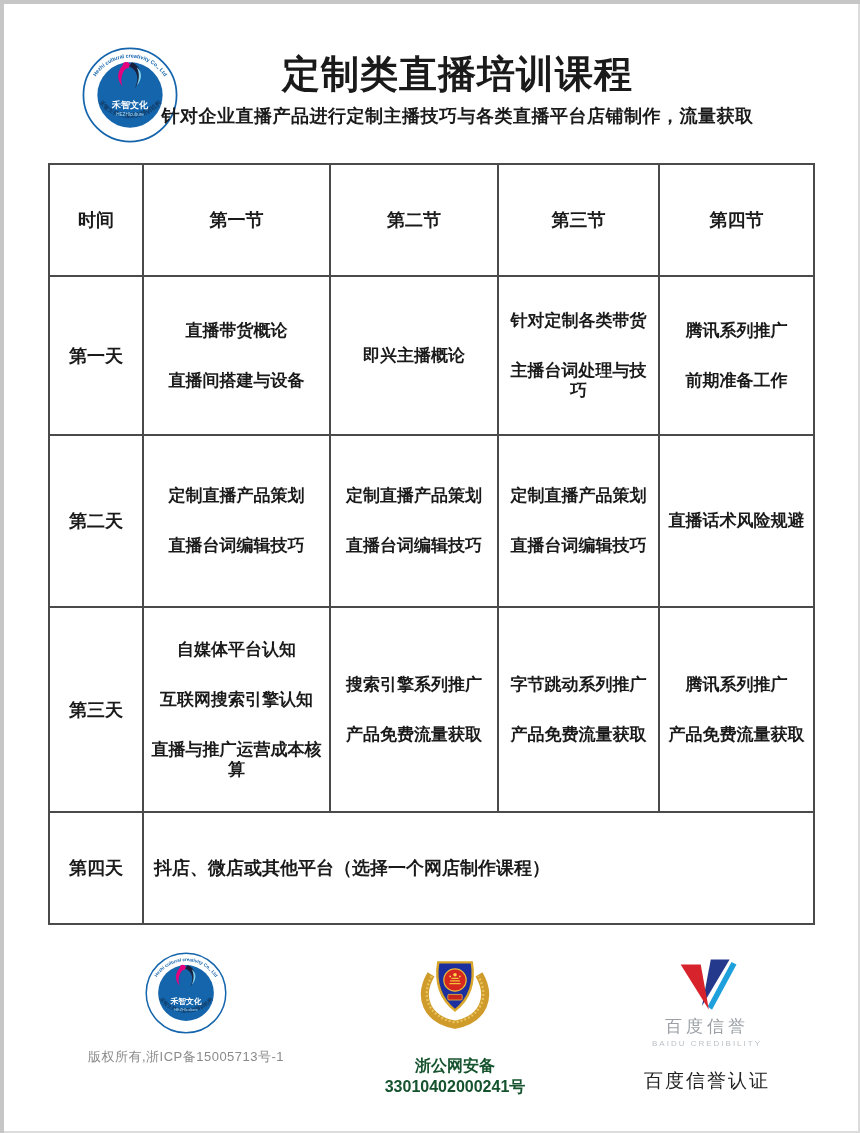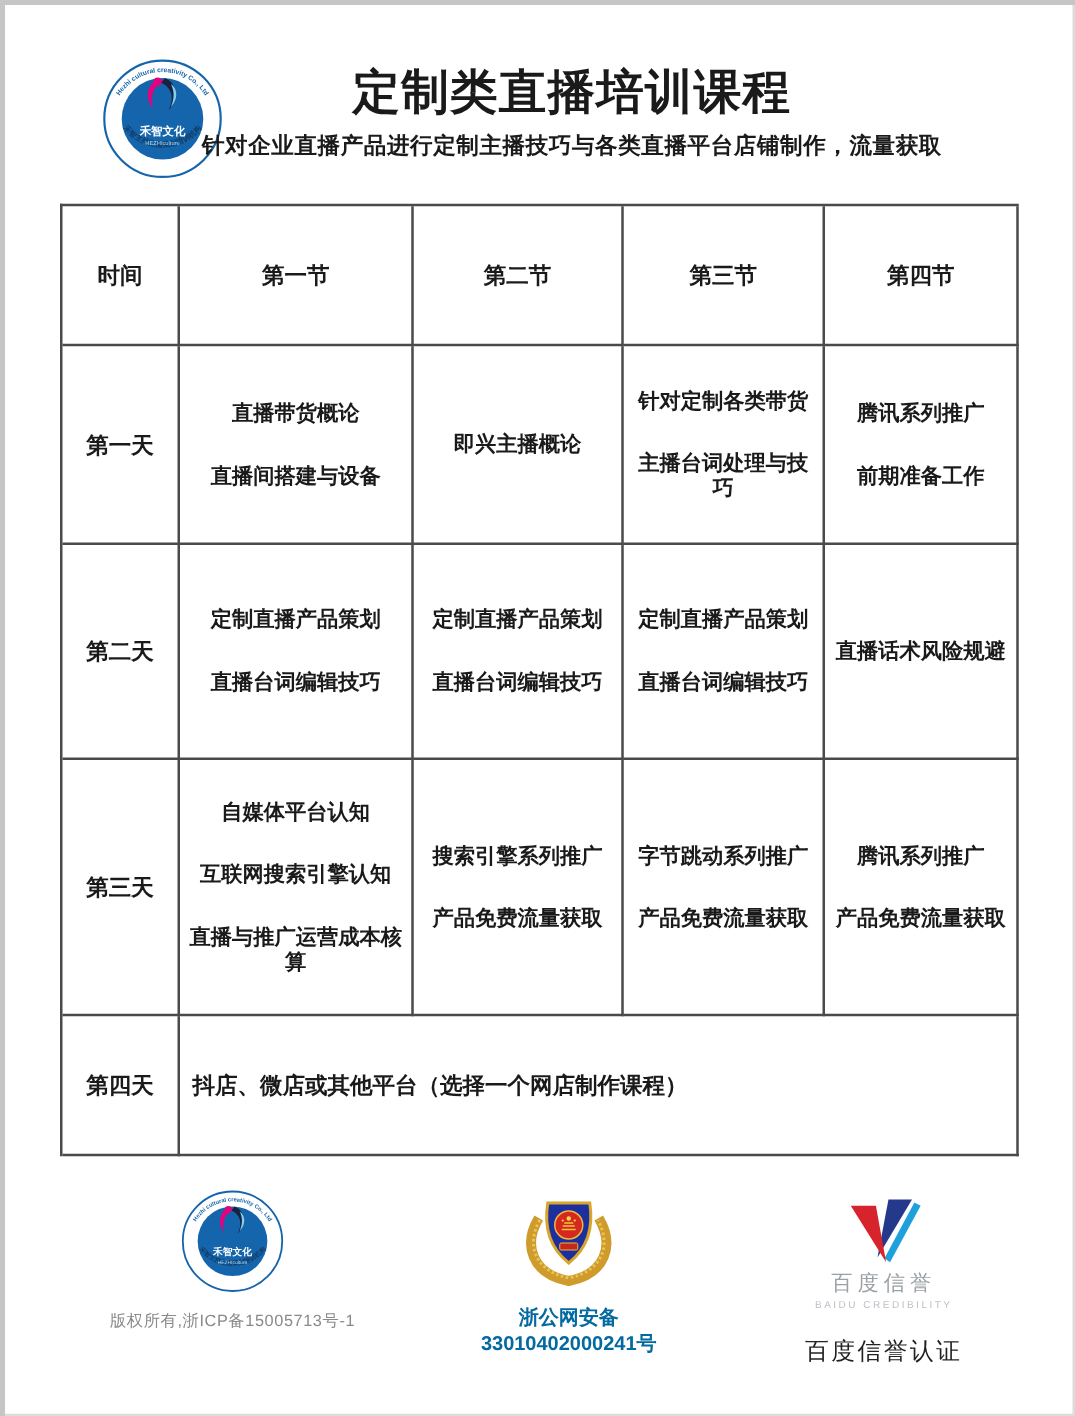--- a/index.html
+++ b/index.html
@@ -36,21 +36,21 @@
   .cell.merged { grid-column:2 / span 4; align-items:flex-start; justify-content:center; padding-left:10px; font-size:18px; text-align:right; }
   .line { line-height:20px; }
 
   
   .footer-block { position:absolute; display:flex; flex-direction:column; align-items:center; text-align:center; }
   .footer-left   { left:86px;  top:952px; width:200px; }
   .footer-center { left:355px; top:952px; width:200px; }
   .footer-right  { left:607px; top:957px; width:200px; }
   .copyright { margin-top:14px; font-size:13px; color:#8a8a8a; letter-spacing:0.5px; }
   .police-badge { width:80px; height:80px; }
-  .police-text { margin-top:12px; font-size:16px; font-weight:bold; color:#0369a1; }
+  .police-text { margin-top:24px; font-size:16px; font-weight:bold; color:#14532d; }
   .baidu-v { width:64px; height:54px; }
   .baidu-cn { margin-top:4px; font-size:17px; color:#9aa0a6; letter-spacing:4px; }
   .baidu-en { margin-top:1px; font-size:8px; color:#bcc1c6; letter-spacing:2px; }
   .baidu-cert { margin-top:20px; font-size:19px; color:#222222; letter-spacing:2px; }
 </style>
 </head>
 <body>
 
 <div class="page">
 

